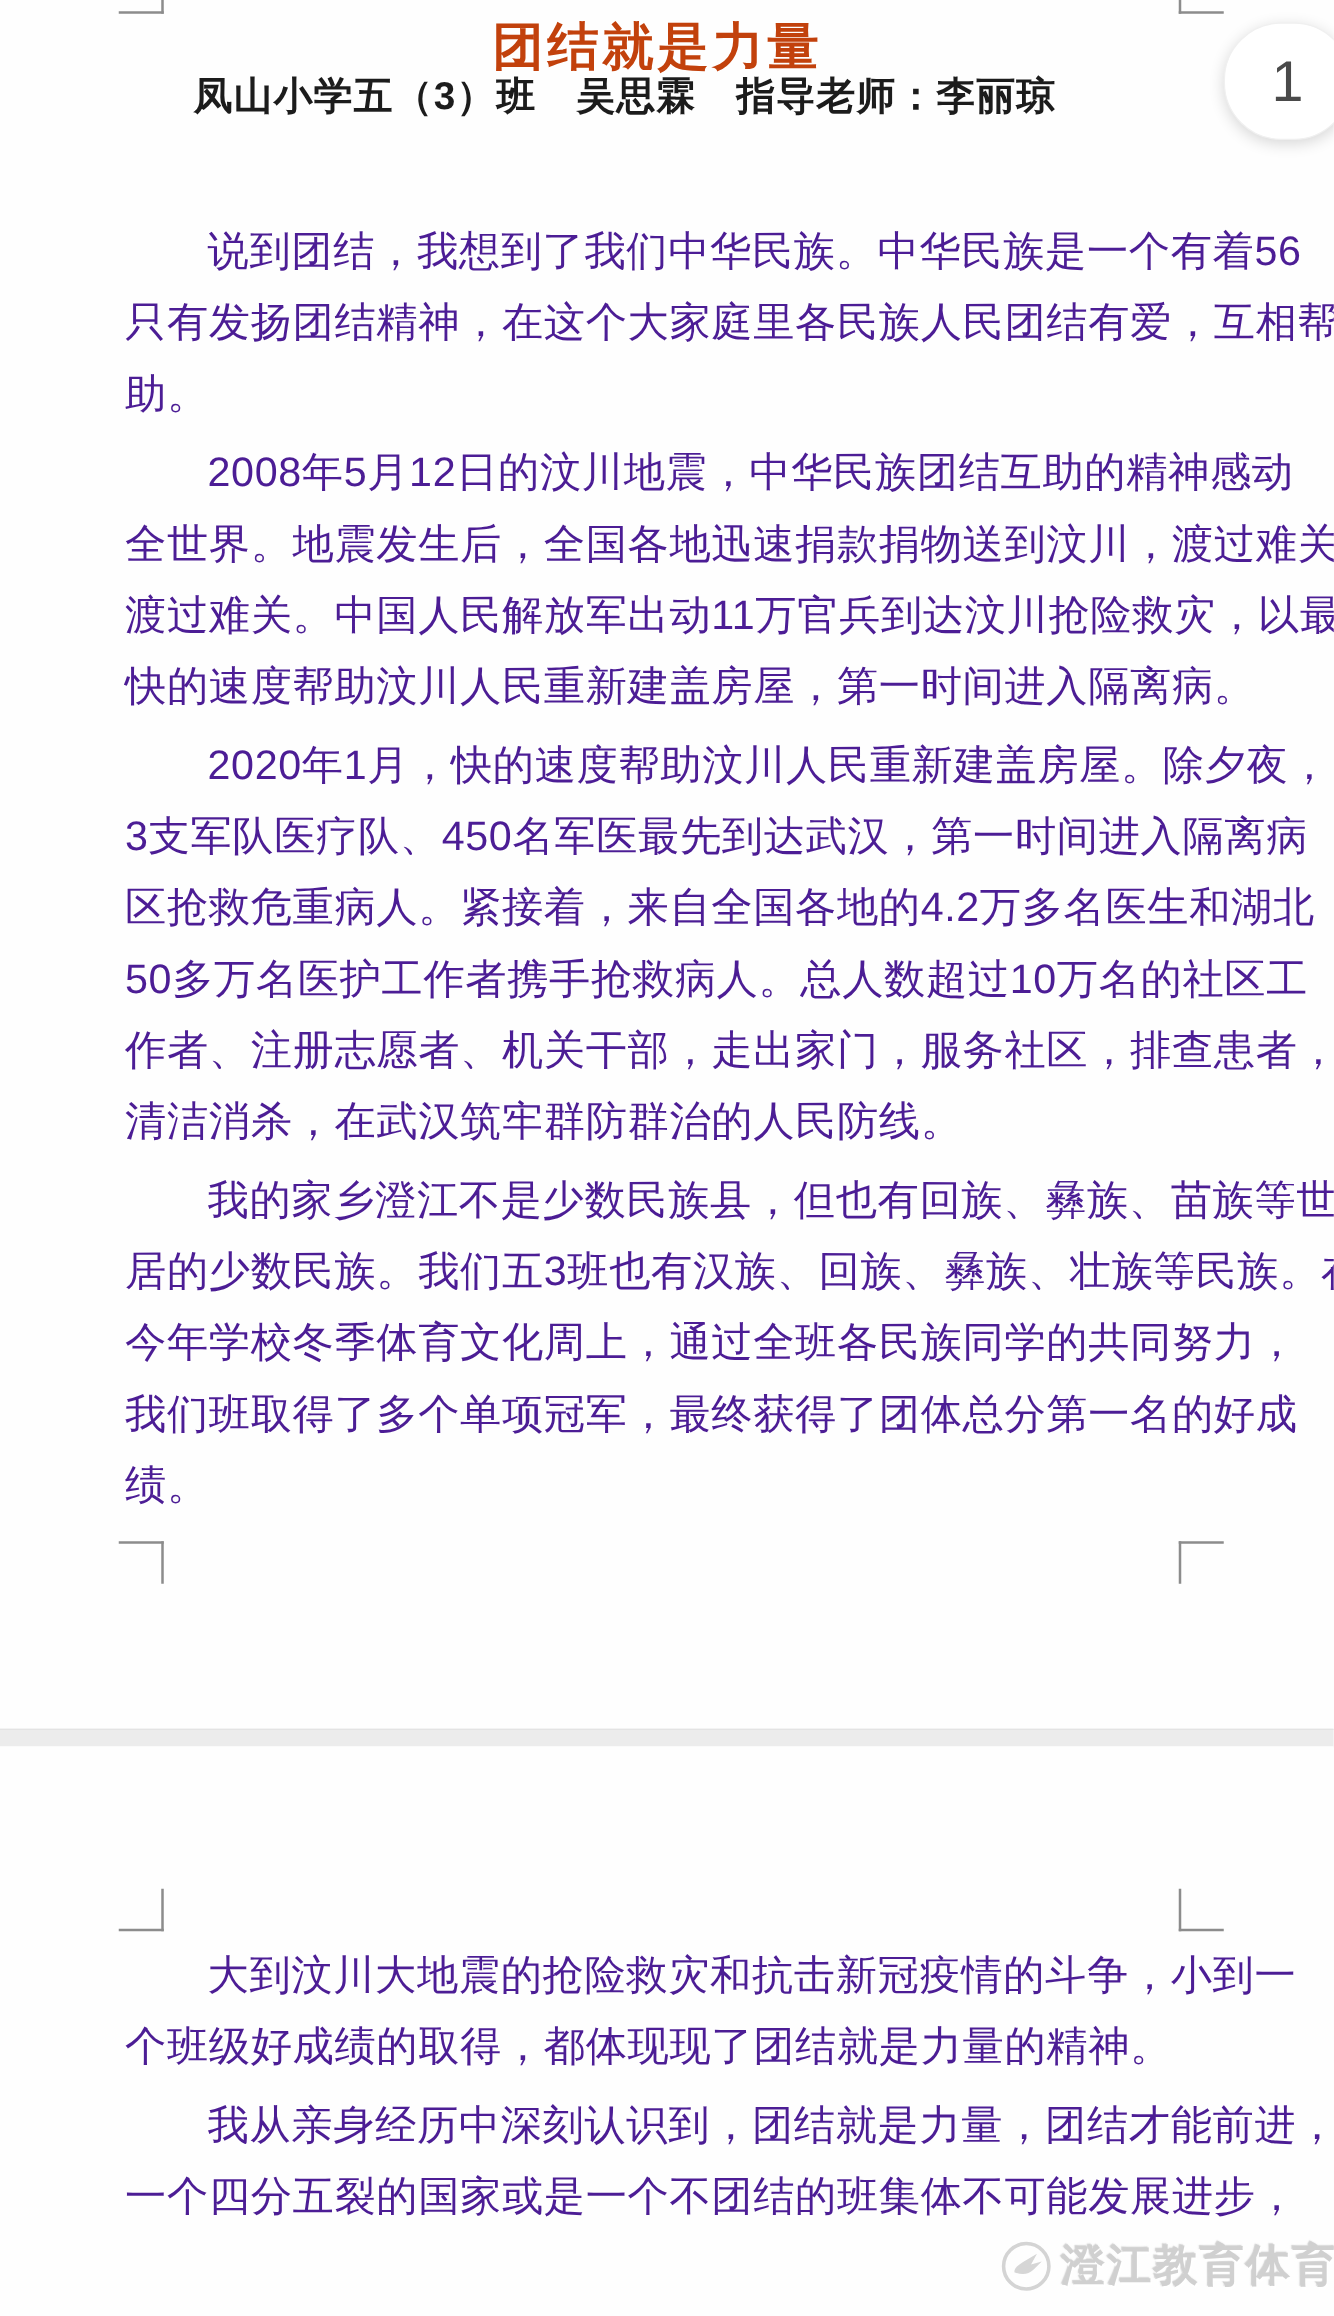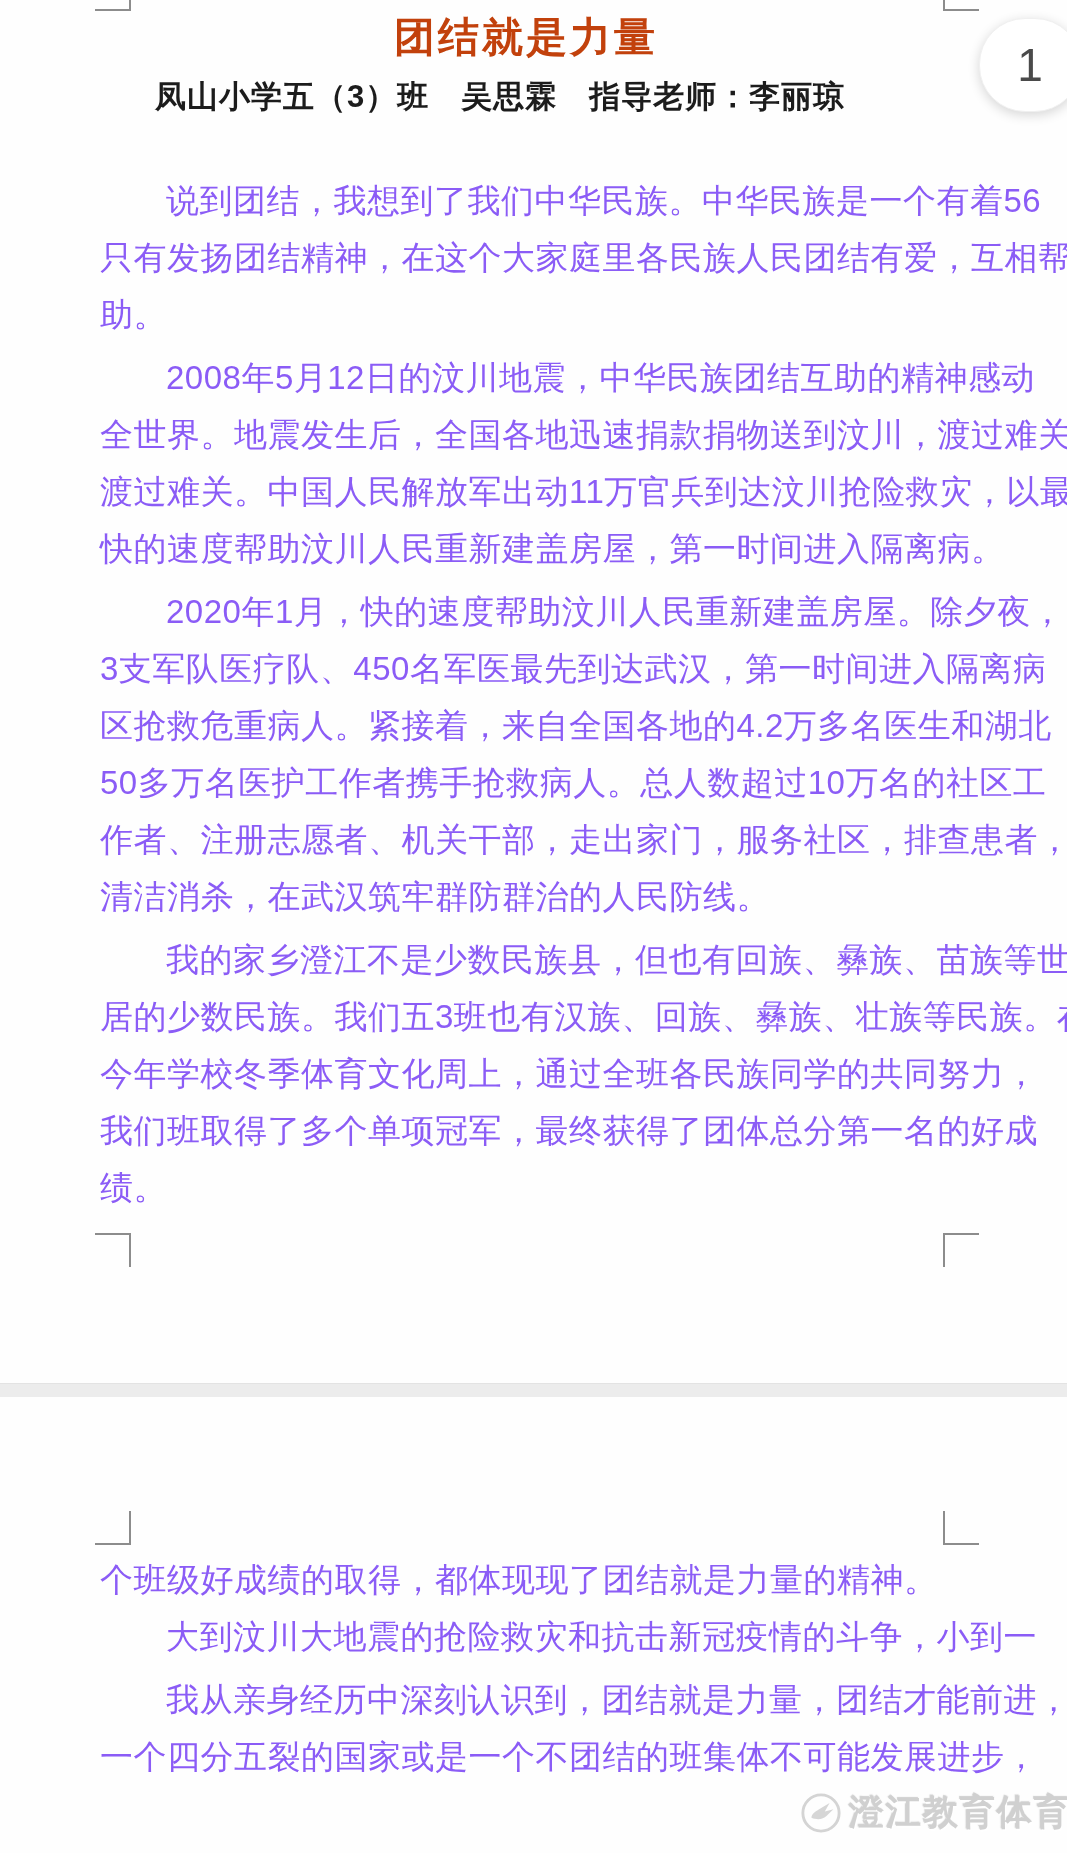--- a/index.html
+++ b/index.html
@@ -13,26 +13,26 @@
   #page-1{top:0;height:1383px;}
   #page-2{top:1397px;height:456px;}
   #page-gap{position:absolute;left:0;top:1383px;width:1067px;height:14px;background:#ececec;border-top:1px solid #e3e3e3;}
 
   .doc-title{
     position:absolute;top:10px;left:100px;width:852px;
     text-align:center;font-size:41px;font-weight:700;color:#c2410c;
     letter-spacing:3px;white-space:nowrap;
   }
   .doc-byline{
-    position:absolute;top:76px;left:155px;width:800px;
+    position:absolute;top:56px;left:155px;width:800px;
     font-size:31px;font-weight:700;color:#1c1c1c;
     letter-spacing:1px;white-space:nowrap;
   }
 
-  .essay-body{position:absolute;left:100px;width:852px;color:#8b5cf6;font-size:33px;}
+  .essay-body{position:absolute;left:100px;width:852px;color:#4c1d95;font-size:33px;}
   #body-page-1{top:172px;}
   #body-page-2{top:1551px;}
   .para + .para{margin-top:6px;}
   .line{height:57px;line-height:57px;white-space:nowrap;letter-spacing:0.5px;}
   .line.first{text-indent:66px;}
 
   
   .mark{position:absolute;width:34px;}
   #m-p1-tl{left:95px;top:0;height:9px;border-bottom:2px solid #8c8c8c;border-right:2px solid #8c8c8c;}
   #m-p1-tr{left:943px;top:0;height:9px;border-bottom:2px solid #8c8c8c;border-left:2px solid #8c8c8c;}
@@ -102,22 +102,22 @@
     <div class="para">
       <div class="line first">我的家乡澄江不是少数民族县，但也有回族、彝族、苗族等世</div>
       <div class="line">居的少数民族。我们五3班也有汉族、回族、彝族、壮族等民族。在</div>
       <div class="line">今年学校冬季体育文化周上，通过全班各民族同学的共同努力，</div>
       <div class="line">我们班取得了多个单项冠军，最终获得了团体总分第一名的好成</div>
       <div class="line">绩。</div>
     </div>
   </div>
 <div class="essay-body" id="body-page-2">
     <div class="para">
+      <div class="line first">大到汶川大地震的抢险救灾和抗击新冠疫情的斗争，小到一</div>
       <div class="line">个班级好成绩的取得，都体现现了团结就是力量的精神。</div>
-      <div class="line first">大到汶川大地震的抢险救灾和抗击新冠疫情的斗争，小到一</div>
     </div>
     <div class="para">
       <div class="line first">我从亲身经历中深刻认识到，团结就是力量，团结才能前进，</div>
       <div class="line">一个四分五裂的国家或是一个不团结的班集体不可能发展进步，</div>
     </div>
   </div>
 
 <div class="page-badge">
   <span>1</span>
 </div>

